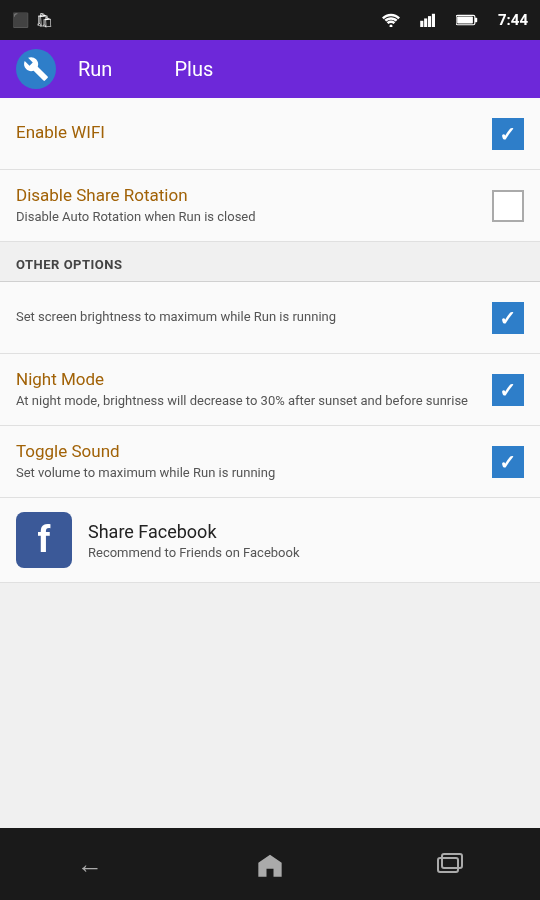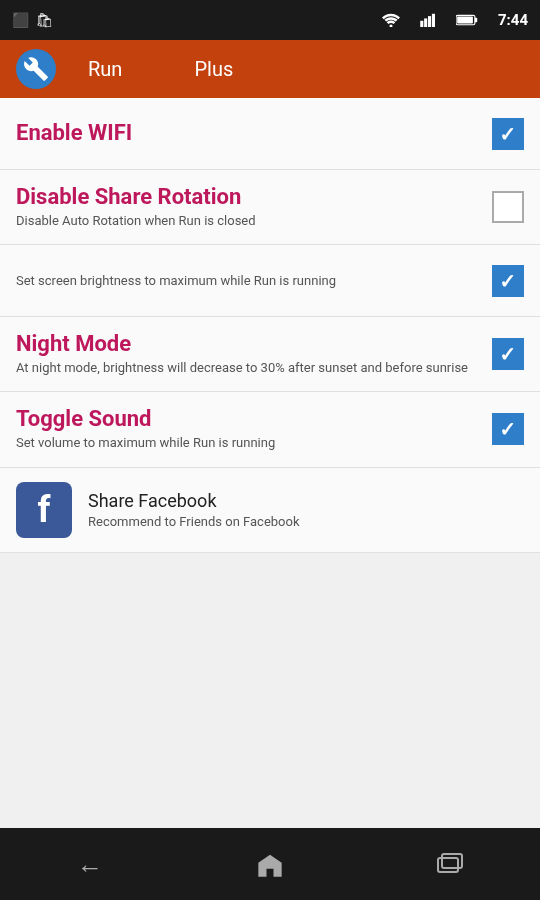--- a/index.html
+++ b/index.html
@@ -40,26 +40,26 @@
       font-size: 14px;
     }
     .status-time {
       color: white;
       font-size: 15px;
       font-weight: bold;
     }
 
     
     .app-bar {
-      background: #c2410c;
+      background: #6d28d9;
       height: 58px;
       display: flex;
       align-items: center;
       padding: 0 16px;
-      gap: 32px;
+      gap: 22px;
       flex-shrink: 0;
     }
     .app-bar-logo {
       width: 40px;
       height: 40px;
       background: #2e7ec9;
       border-radius: 50%;
       display: flex;
       align-items: center;
       justify-content: center;
@@ -92,24 +92,24 @@
       display: flex;
       align-items: center;
       justify-content: space-between;
       min-height: 72px;
     }
     .setting-text {
       flex: 1;
       padding-right: 12px;
     }
     .setting-title {
-      font-size: 22px;
-      color: #be185d;
+      font-size: 17px;
+      color: #a16207;
       margin-bottom: 3px;
-      font-weight: bold;
+      font-weight: normal;
     }
     .setting-desc {
       font-size: 13px;
       color: #555;
       line-height: 1.4;
     }
 
     .checkbox {
       width: 32px;
       height: 32px;
@@ -248,20 +248,23 @@
   </div>
 
   <div class="setting-item">
     <div class="setting-text">
       <div class="setting-title">Disable Share Rotation</div>
       <div class="setting-desc">Disable Auto Rotation when Run         is closed</div>
     </div>
     <div class="checkbox unchecked"></div>
   </div>
 
+  <div class="section-header">
+    <span class="section-header-text">OTHER OPTIONS</span>
+  </div>
 
   <div class="setting-item">
     <div class="setting-text">
       <div class="setting-desc">Set screen brightness to maximum while Run          is running</div>
     </div>
     <div class="checkbox checked"></div>
   </div>
 
   <div class="setting-item">
     <div class="setting-text">

